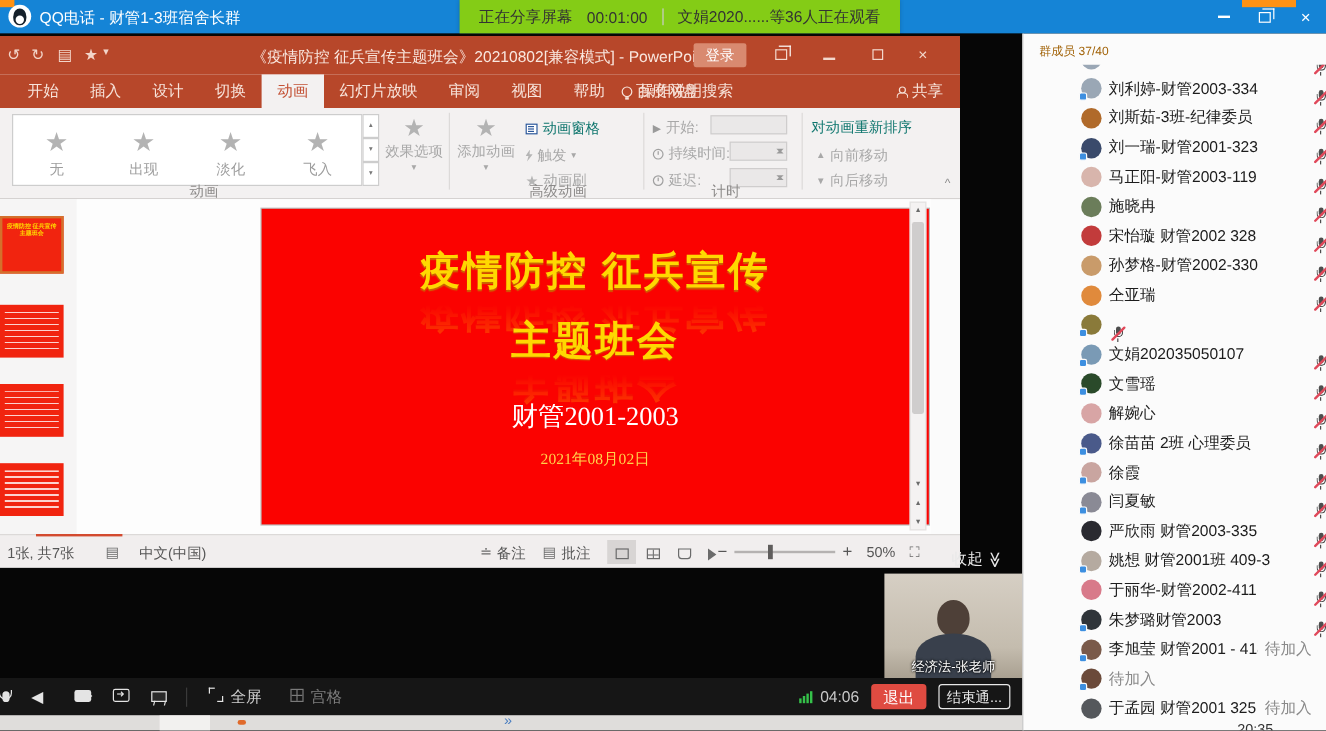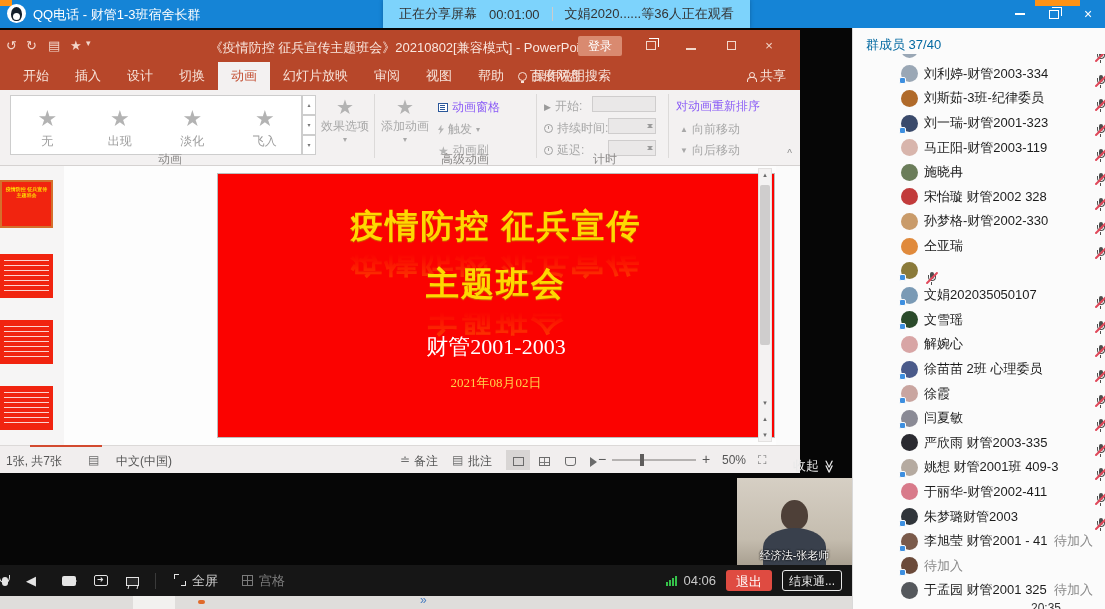--- a/index.html
+++ b/index.html
@@ -4,21 +4,21 @@
 <style>
   html,body{margin:0;padding:0;background:#222;}
   *{box-sizing:border-box;font-family:"Liberation Sans",sans-serif;}
   .screen{position:relative;width:1105px;height:609px;background:#000;overflow:hidden;}
   
   .topbar{position:absolute;left:0;top:0;width:1105px;height:28px;background:#1584d6;color:#fff;}
   .qqicon{position:absolute;left:7px;top:4px;width:19px;height:19px;border-radius:50%;background:#fff;overflow:hidden;}
   .qqicon::after{content:"";position:absolute;left:4px;top:3px;width:11px;height:14px;background:#15202b;border-radius:50% 50% 45% 45%;}
   .qqicon::before{content:"";position:absolute;left:6px;top:9px;width:7px;height:7px;background:#fff;border-radius:50%;z-index:1;}
   .call-title{position:absolute;left:33px;top:6px;font-size:13px;}
-  .sharebox{position:absolute;left:383px;top:0;height:28px;background:#7dd3fc;color:#333;display:flex;align-items:center;padding:0 16px;gap:12px;font-size:13px;white-space:nowrap;box-shadow:0 0 4px rgba(0,0,0,.25);}
+  .sharebox{position:absolute;left:383px;top:0;height:28px;background:#84cc16;color:#333;display:flex;align-items:center;padding:0 16px;gap:12px;font-size:13px;white-space:nowrap;box-shadow:0 0 4px rgba(0,0,0,.25);}
   .vdiv{width:1px;height:14px;background:#ccc;display:inline-block;}
   .winbtn{position:absolute;top:0;width:34px;height:28px;display:flex;align-items:center;justify-content:center;color:#fff;font-size:14px;cursor:default;}
   .minbar{width:10px;height:2px;background:#fff;display:inline-block;}
   .restore{position:relative;width:10px;height:9px;border:1px solid #fff;display:inline-block;}
   .restore::after{content:"";position:absolute;left:2px;top:-4px;width:9px;height:8px;border:1px solid #fff;border-left:none;border-bottom:none;}
   .frag{position:absolute;background:#ff9214;}
   
   .stage{position:absolute;left:0;top:28px;width:852px;height:581px;background:#060606;}
   
   .ppt{position:absolute;left:0;top:2px;width:800px;height:443px;background:#f3f1f1;}
@@ -43,21 +43,21 @@
   .gallery{position:absolute;left:10px;top:5px;width:292px;height:60px;background:#fff;border:1px solid #cdcdcd;display:flex;}
   .gitem{flex:1;display:flex;flex-direction:column;align-items:center;justify-content:flex-end;padding-bottom:4px;}
   .gstar{font-size:22px;color:#b3b3b3;line-height:22px;}
   .glabel{font-size:12px;color:#9d9d9d;margin-top:3px;}
   .gscroll{position:absolute;left:302px;top:5px;width:14px;height:60px;display:flex;flex-direction:column;}
   .gsbtn{flex:1;border:1px solid #cdcdcd;background:#fff;font-size:6px;color:#777;text-align:center;line-height:18px;}
   .bigbtn{position:absolute;display:flex;flex-direction:column;align-items:center;color:#a8a8a8;font-size:12px;}
   .sep{position:absolute;top:4px;width:1px;height:64px;background:#dcdad9;}
   .grouplabel{position:absolute;top:61px;font-size:12px;color:#8c8a89;text-align:center;}
   .smallrow{position:absolute;display:flex;align-items:center;gap:4px;font-size:12px;color:#a8a8a8;white-space:nowrap;}
-  .smallrow.en{color:#8b5cf6;text-align:right;}
+  .smallrow.en{color:#0f766e;text-align:right;}
   .combo{background:#eae8e8;border:1px solid #cfcdcd;height:16px;}
   .spin{position:relative;}
   .spin::after{content:"";position:absolute;right:2px;top:3px;border:3px solid transparent;border-bottom-color:#9a9a9a;}
   .spin::before{content:"";position:absolute;right:2px;bottom:3px;border:3px solid transparent;border-top-color:#9a9a9a;}
   .bolt{width:6px;height:10px;background:#b5b5b5;clip-path:polygon(60% 0,0 55%,40% 55%,20% 100%,100% 40%,55% 40%);}
   .paneico{width:10px;height:9px;border:1px solid #2b579a;position:relative;background:#fff;}
   .paneico::after{content:"";position:absolute;left:1px;top:1px;width:5px;height:1px;background:#2b579a;box-shadow:0 2px 0 #2b579a,0 4px 0 #2b579a;}
   .clockico{width:9px;height:9px;border:1px solid #a0a0a0;border-radius:50%;position:relative;}
   .clockico::after{content:"";position:absolute;left:3px;top:1px;width:1px;height:3px;background:#a0a0a0;}
   .collapse-ribbon{position:absolute;right:8px;top:58px;color:#8a8a8a;font-size:10px;}
@@ -117,21 +117,21 @@
   .sigbars i{width:2px;background:#35c24a;display:block;}
   .timer{color:#c9c9c9;font-size:13px;margin:0 10px 0 6px;}
   .exitbtn{width:46px;height:21px;background:#df4b41;border:none;border-radius:3px;color:#fff;font-size:13px;line-height:21px;text-align:center;}
   .endbtn{width:60px;height:21px;background:transparent;border:1px solid #e8e8e8;border-radius:3px;color:#e8e8e8;font-size:12px;line-height:19px;text-align:center;margin:0 10px;white-space:nowrap;overflow:hidden;}
   .deskstrip{position:absolute;left:0;top:568px;width:852px;height:13px;background:#dfddDB;overflow:hidden;}
   .deskpatch{position:absolute;left:133px;top:0;width:42px;height:13px;background:#f2f1ef;}
   .deskchev{position:absolute;left:420px;top:-3px;color:#4a7ec0;font-size:12px;}
   .deskdot{position:absolute;left:198px;top:4px;width:7px;height:4px;background:#e06a2a;border-radius:2px;}
   
   .members{position:absolute;left:852px;top:28px;width:253px;height:581px;background:#fbfbfb;border-left:1px solid #d9d9d9;overflow:hidden;}
-  .mheader{position:absolute;left:13px;top:8px;font-size:13px;color:#0369a1;}
+  .mheader{position:absolute;left:13px;top:8px;font-size:10px;color:#a16207;}
   .mlist{position:absolute;left:0;top:26px;width:253px;height:548px;overflow:hidden;}
   .mrow{height:24.6px;display:flex;align-items:center;padding:0 13px 0 14px;margin-left:34px;}
   .mrow.partial{margin-top:-17px;}
   .avatar{width:17px;height:17px;border-radius:50%;flex:none;position:relative;background:#999;}
   .avatar .badge{position:absolute;left:-2px;bottom:-2px;width:7px;height:7px;border-radius:2px;background:#3d8fe0;border:1px solid #fbfbfb;}
   .mname{font-size:13px;color:#1c1c1c;margin-left:6px;white-space:nowrap;overflow:hidden;flex:1;}
   .mright{flex:none;margin-left:6px;}
   .pending{font-size:13px;color:#8a8a8a;}
   .mico{position:relative;width:15px;height:15px;}
   .mico .b{position:absolute;left:6px;top:1px;width:4px;height:7px;background:#4d4d4d;border-radius:2px;}

